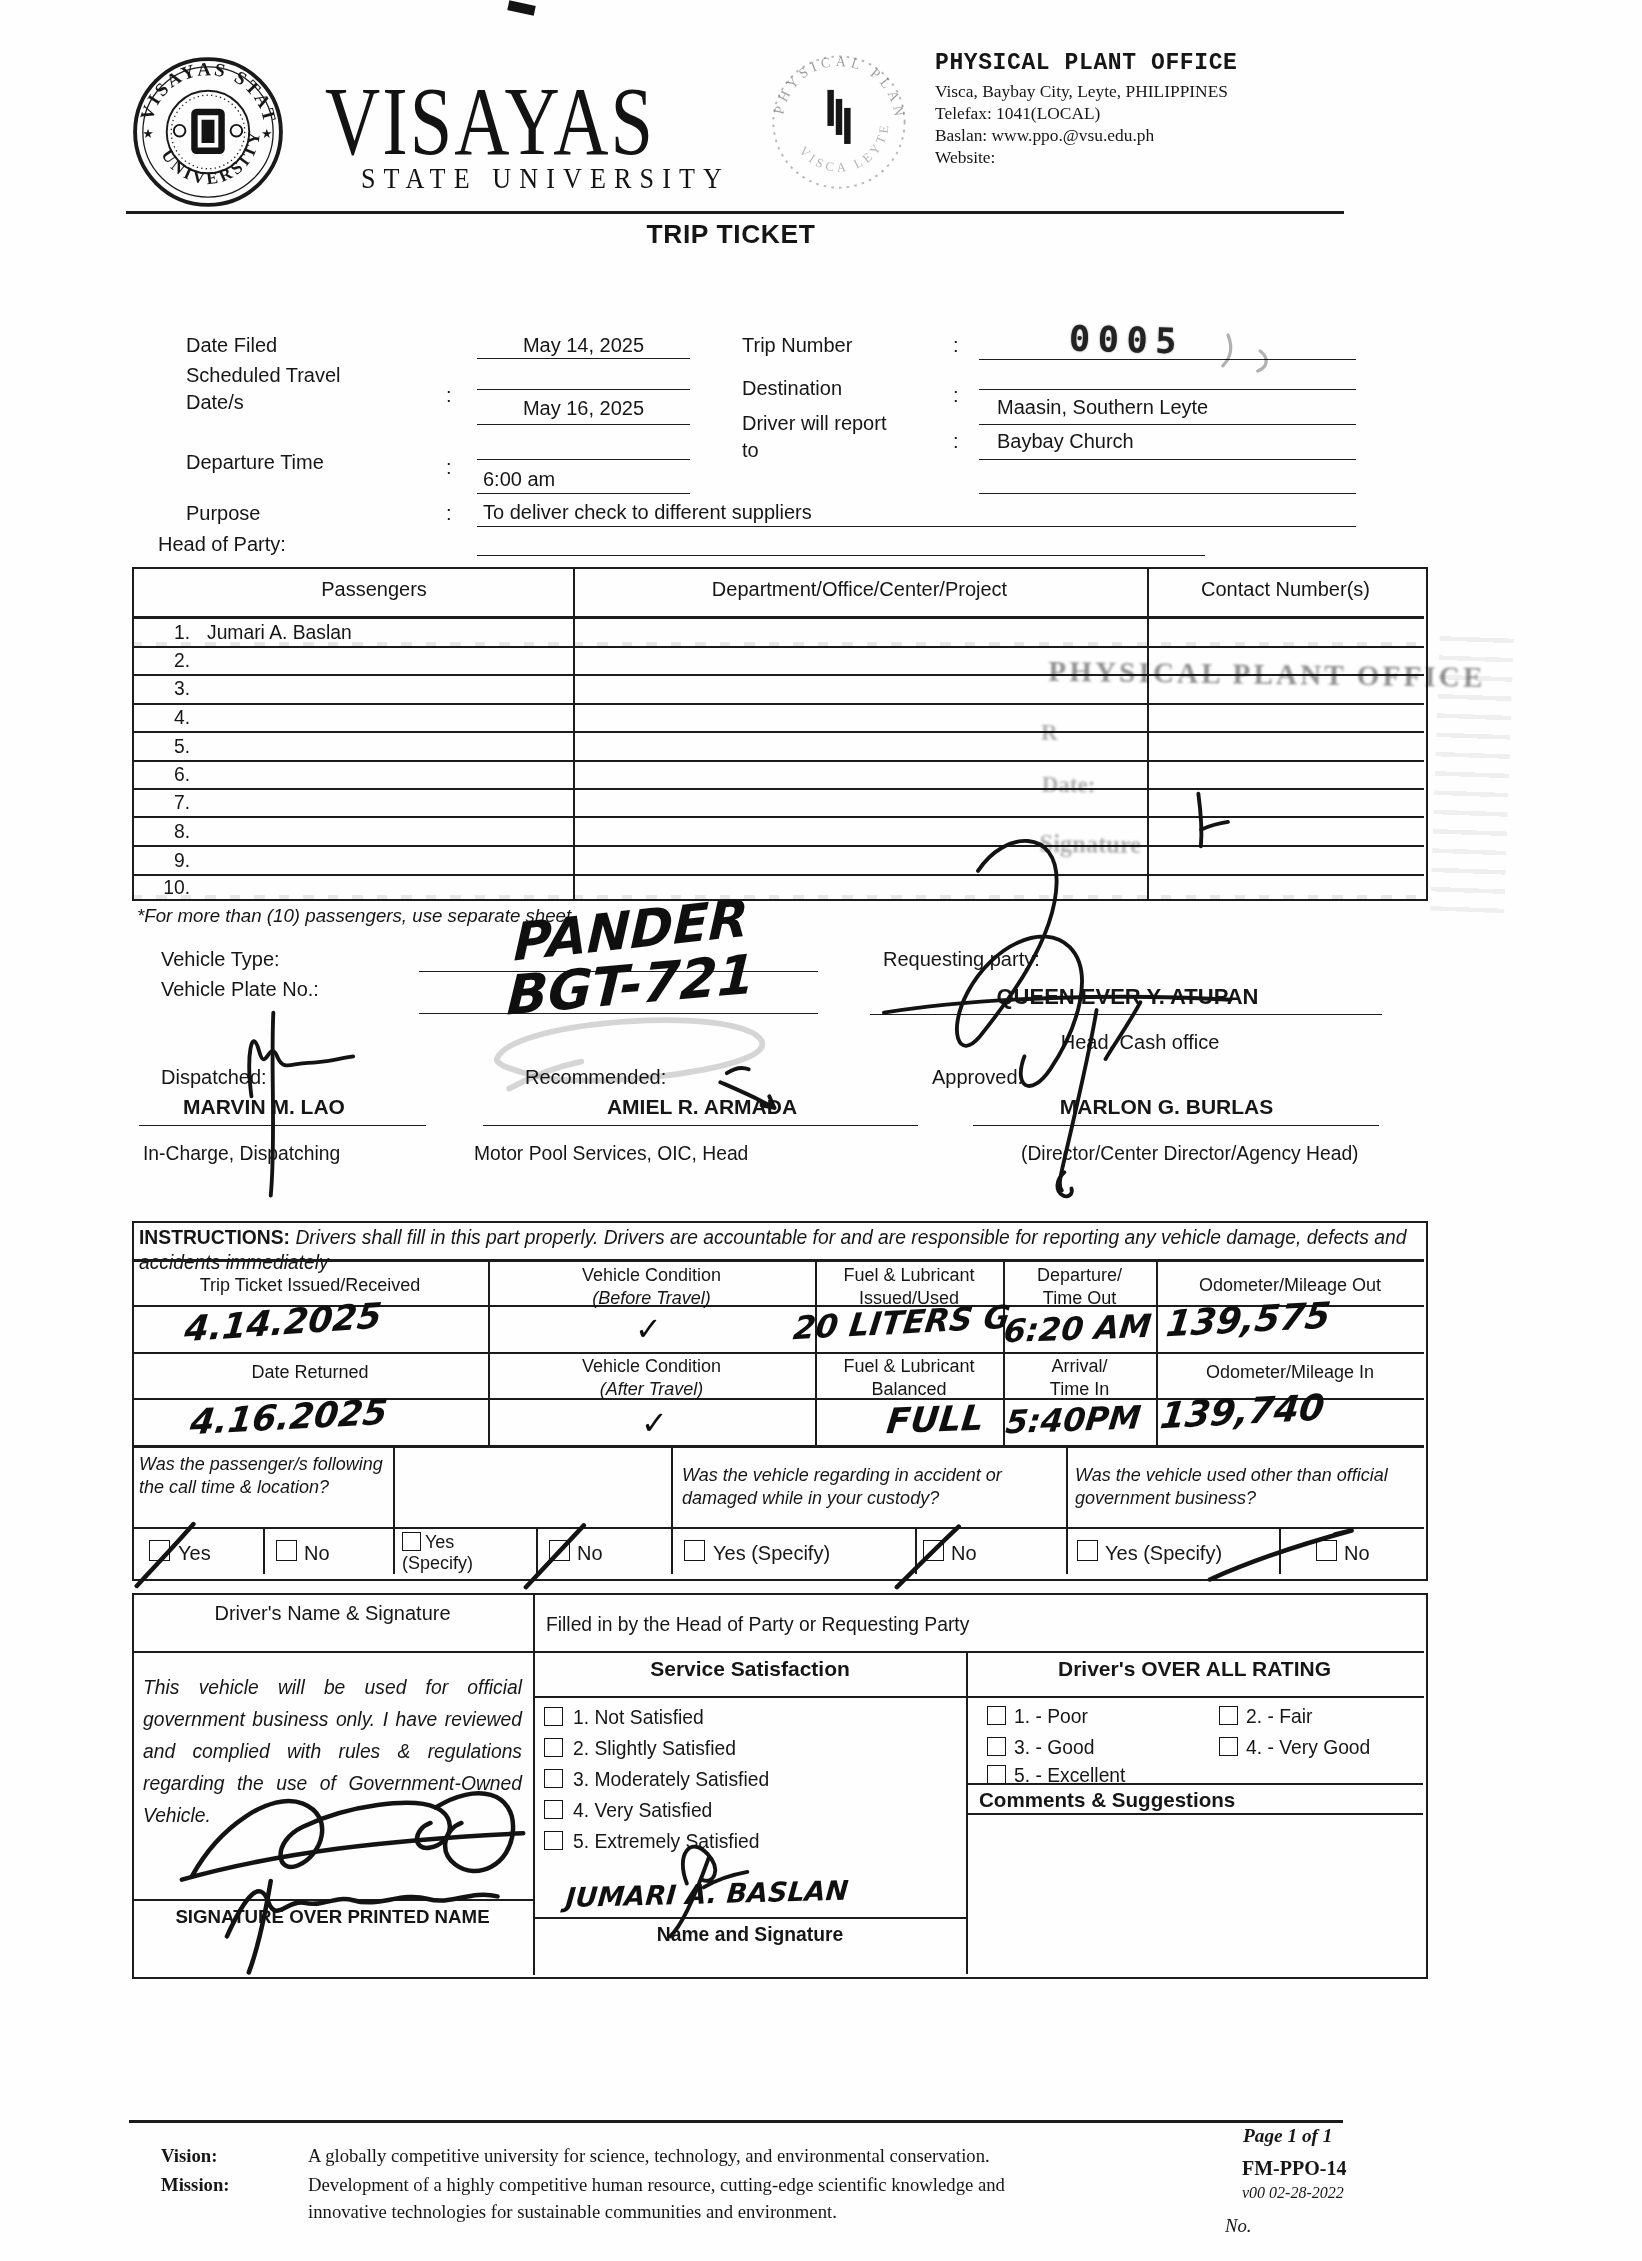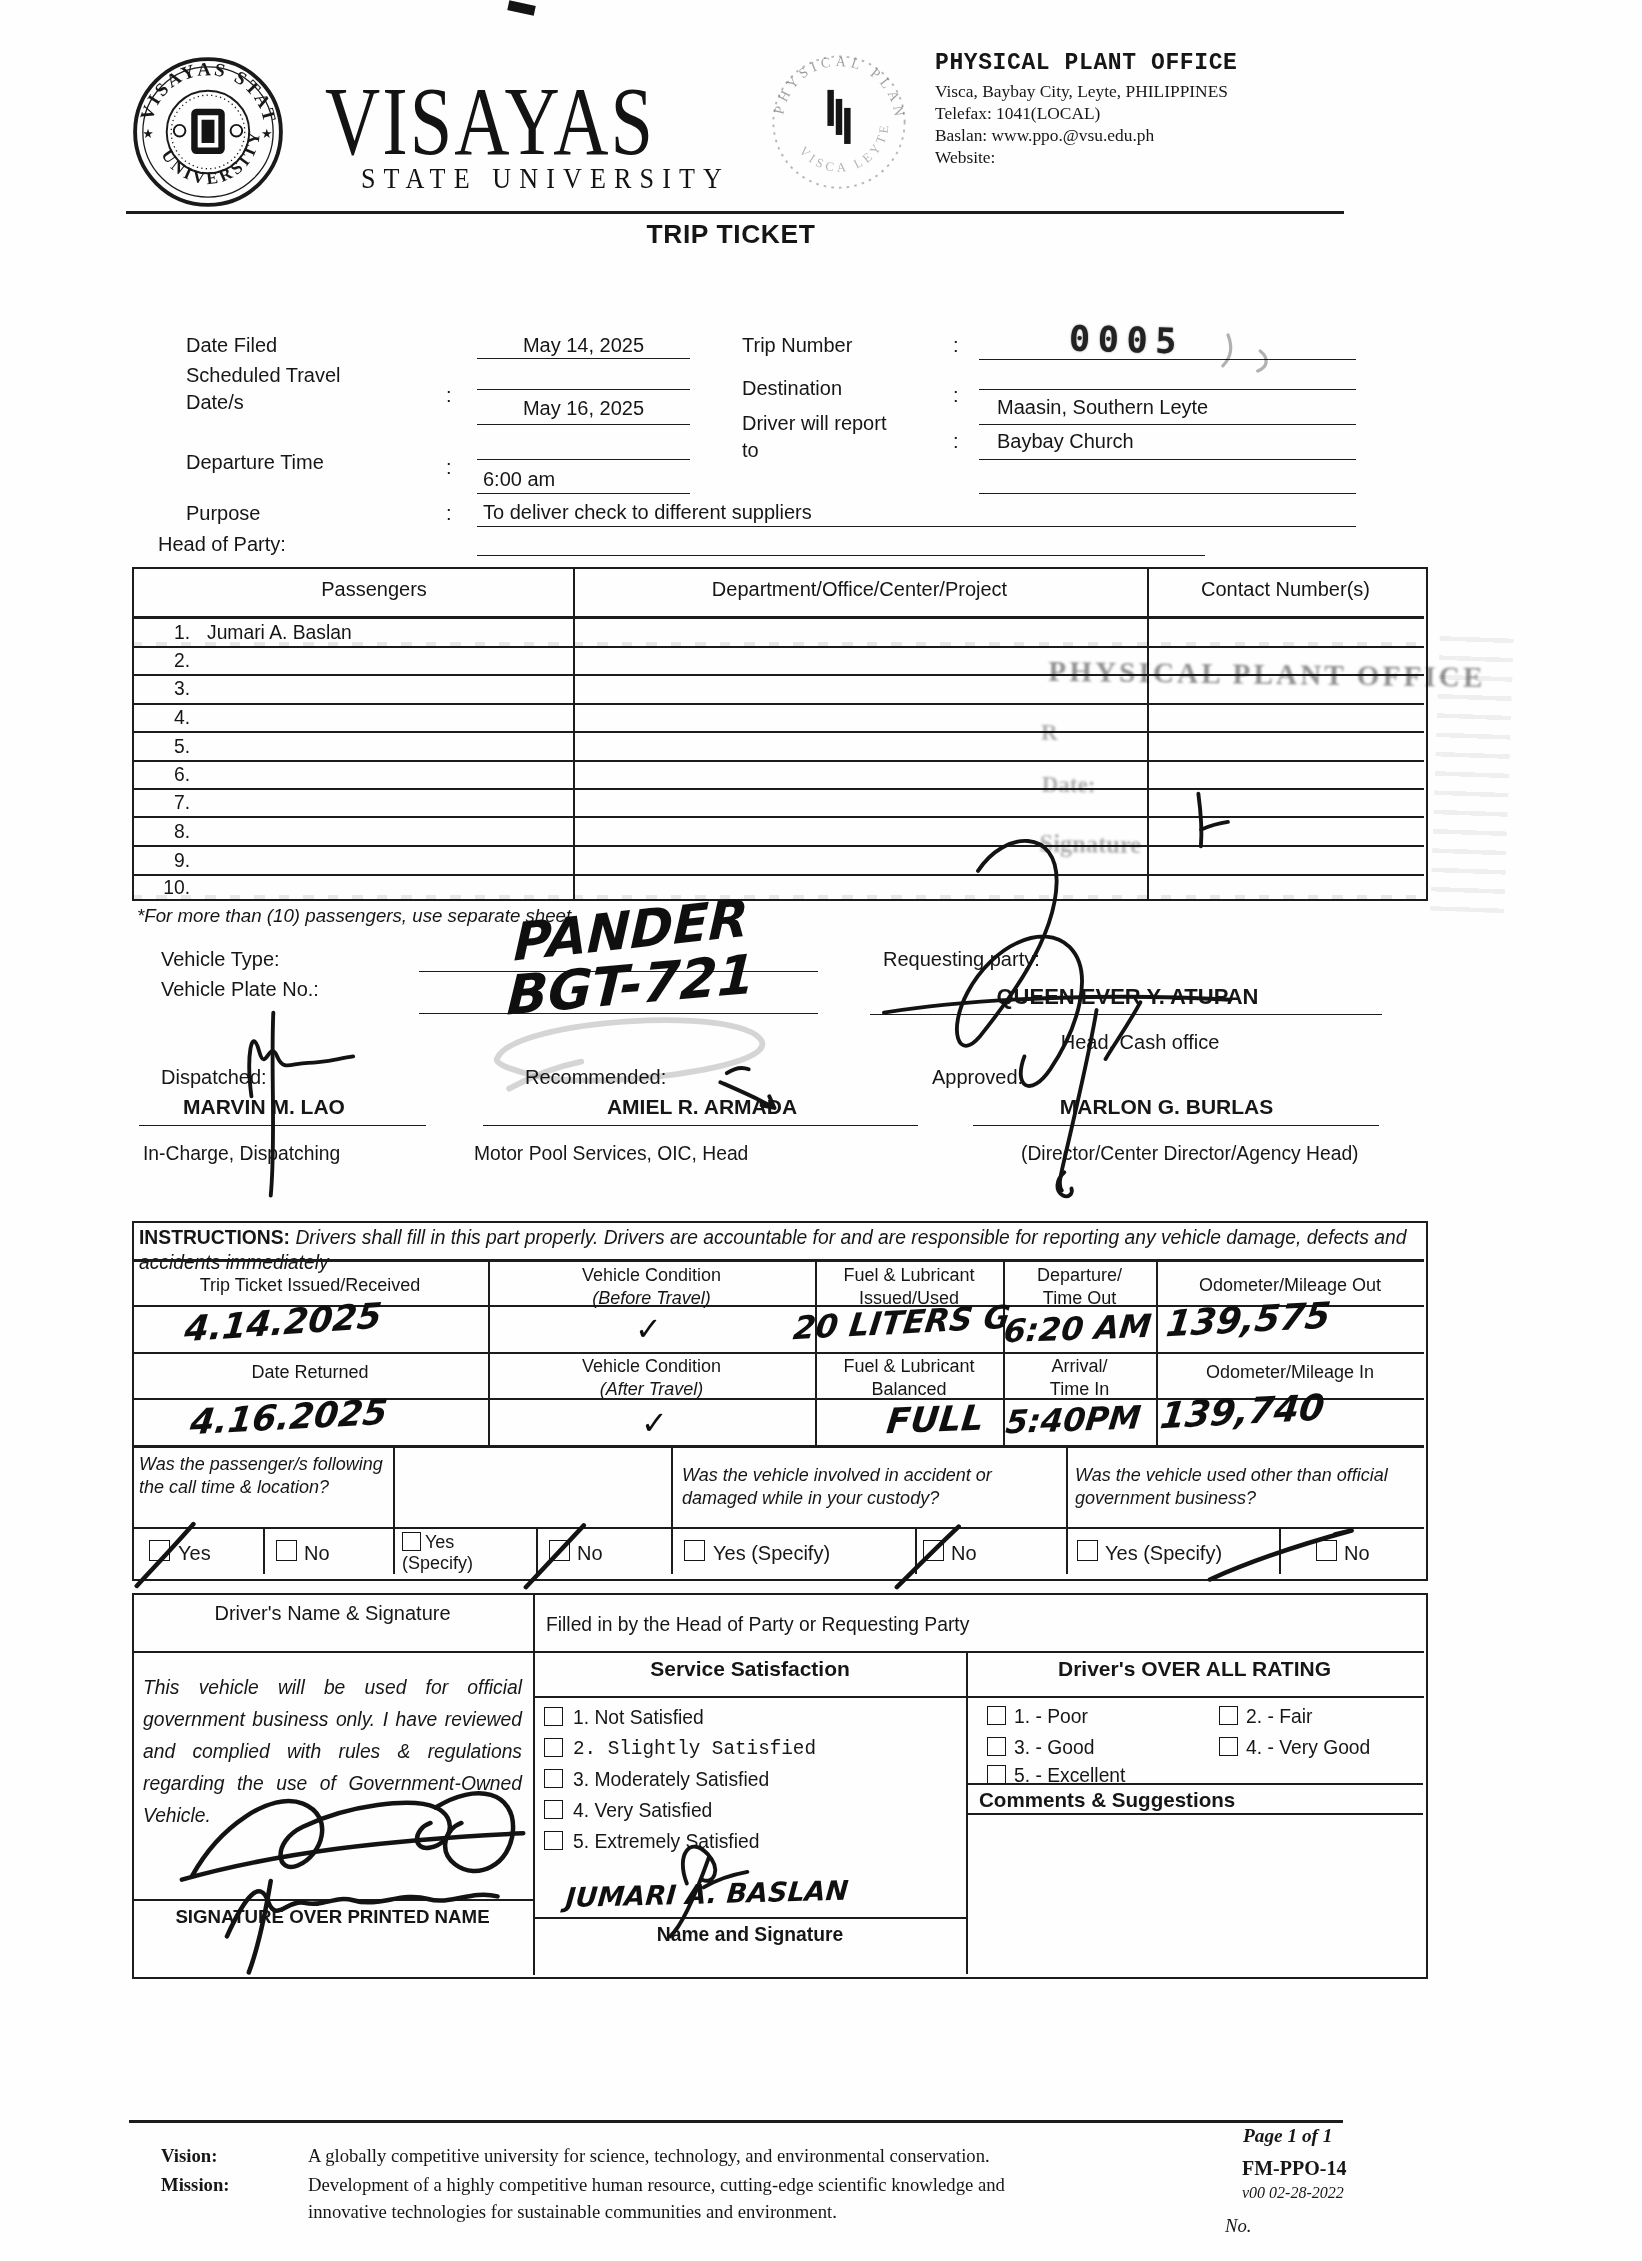--- a/index.html
+++ b/index.html
@@ -269,21 +269,21 @@
   <div class="abs vl" style="left:393px;top:1448px;height:126px;"></div>
   <div class="abs vl" style="left:671px;top:1448px;height:126px;"></div>
   <div class="abs vl" style="left:1066px;top:1448px;height:126px;"></div>
   <div class="abs hl" style="left:132px;top:1527px;width:1292px;"></div>
   <div class="abs vl" style="left:263px;top:1527px;height:47px;"></div>
   <div class="abs vl" style="left:536px;top:1527px;height:47px;"></div>
   <div class="abs vl" style="left:915px;top:1527px;height:47px;"></div>
   <div class="abs vl" style="left:1279px;top:1527px;height:47px;"></div>
 
   <div class="abs it sm" style="left:139px;top:1453px;width:245px;">Was the passenger/s following the call time &amp; location?</div>
-  <div class="abs it sm" style="left:682px;top:1464px;width:374px;">Was the vehicle involved in accident or damaged while in your custody?</div>
+  <div class="abs it sm" style="left:682px;top:1464px;width:374px;">Was the vehicle regarding in accident or damaged while in your custody?</div>
   <div class="abs it sm" style="left:1075px;top:1464px;width:345px;">Was the vehicle used other than official government business?</div>
 
   <div class="abs cb" style="left:149px;top:1540px;"></div>
   <div class="abs lbl" style="left:178px;top:1542px;">Yes</div>
   <div class="abs cb" style="left:276px;top:1540px;"></div>
   <div class="abs lbl" style="left:304px;top:1542px;">No</div>
 
   <div class="abs cbs" style="left:402px;top:1532px;"></div>
   <div class="abs" style="left:425px;top:1532px;font-size:18px;">Yes</div>
   <div class="abs" style="left:402px;top:1553px;font-size:18px;">(Specify)</div>
@@ -313,21 +313,21 @@
   <div class="abs lbl ctr" style="left:132px;top:1602px;width:401px;">Driver's Name &amp; Signature</div>
   <div class="abs" style="left:546px;top:1614px;font-size:19.3px;">Filled in by the Head of Party or Requesting Party</div>
 
   <div class="abs it" style="left:143px;top:1672px;width:379px;font-size:19.3px;line-height:32px;text-align:justify;">This vehicle will be used for official government business only.  I have reviewed and complied with rules &amp; regulations regarding the use of Government-Owned Vehicle.</div>
   <div class="abs b ctr" style="left:132px;top:1906px;width:401px;font-size:18.7px;">SIGNATURE OVER PRINTED NAME</div>
 
   <div class="abs b ctr" style="left:533px;top:1657px;width:434px;font-size:21px;">Service Satisfaction</div>
   <div class="abs cbs" style="left:544px;top:1707px;"></div>
   <div class="abs" style="left:573px;top:1707px;font-size:19.3px;">1.  Not Satisfied</div>
   <div class="abs cbs" style="left:544px;top:1738px;"></div>
-  <div class="abs" style="left:573px;top:1738px;font-size:19.3px;font-family:Liberation Mono, monospace;">2.  Slightly Satisfied</div>
+  <div class="abs" style="left:573px;top:1738px;font-size:19.3px;">2.  Slightly Satisfied</div>
   <div class="abs cbs" style="left:544px;top:1769px;"></div>
   <div class="abs" style="left:573px;top:1769px;font-size:19.3px;">3.  Moderately Satisfied</div>
   <div class="abs cbs" style="left:544px;top:1800px;"></div>
   <div class="abs" style="left:573px;top:1800px;font-size:19.3px;">4.  Very Satisfied</div>
   <div class="abs cbs" style="left:544px;top:1831px;"></div>
   <div class="abs" style="left:573px;top:1831px;font-size:19.3px;">5.  Extremely Satisfied</div>
 
   <div class="abs hand" style="left:567px;top:1882px;font-size:27px;transform:rotate(-1.5deg) skewX(-6deg);">JUMARI  A. BASLAN</div>
   <div class="abs b ctr" style="left:533px;top:1924px;width:434px;font-size:19.3px;">Name and Signature</div>
 

